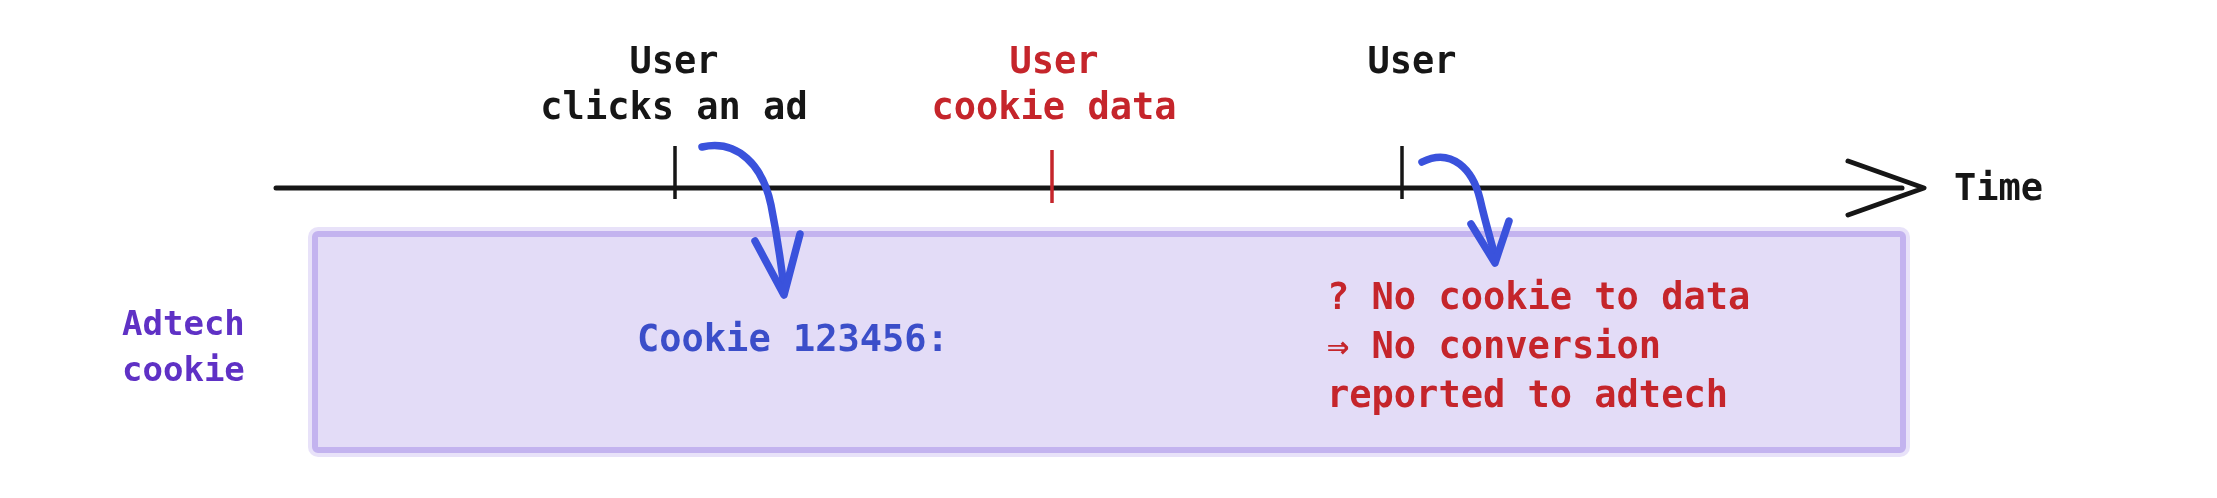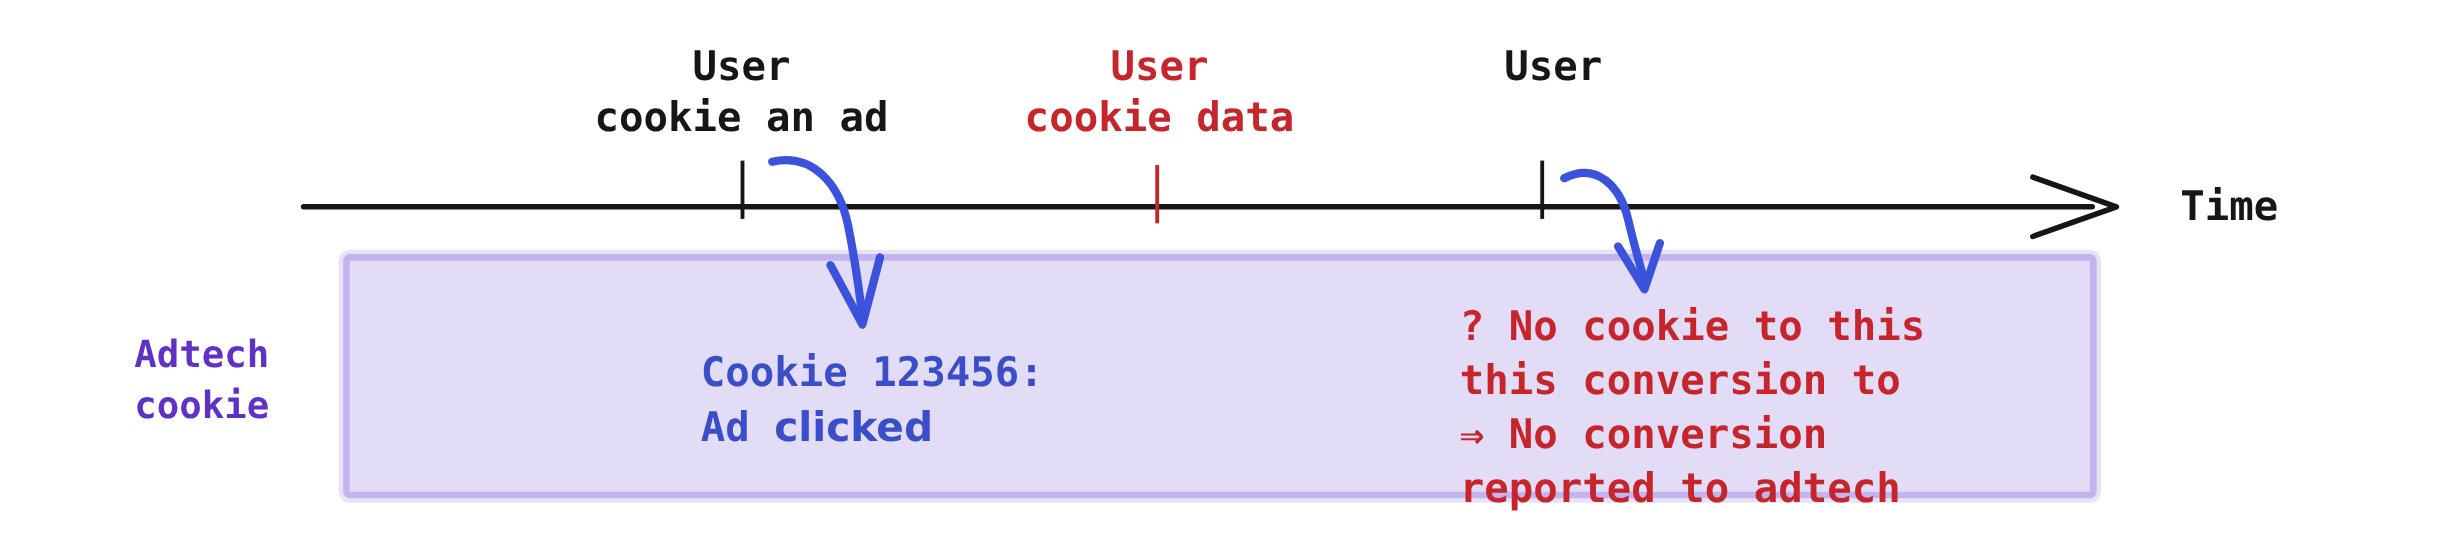--- a/index.html
+++ b/index.html
@@ -18,21 +18,21 @@
     transform:translateX(-50%);
     text-align:center;white-space:nowrap;
     font-size:37px;line-height:46px;color:#161616;
   }
   .evt.red{color:#c5252b;}
   #evt-clicks{left:674px;}
   #evt-clears{left:1054px;}
   #evt-converts{left:1412px;}
   .time-label{
     position:absolute;left:1954px;top:165px;z-index:3;
-    font-size:37px;line-height:46px;color:#161616;white-space:nowrap;margin-left:28px;
+    font-size:37px;line-height:46px;color:#161616;white-space:nowrap;
   }
   
   .server-box{
     position:absolute;left:312px;top:231px;z-index:1;
     width:1594px;height:222px;box-sizing:border-box;
     background:#e3dcf7;
     border:6px solid #c3b3ef;
     border-radius:6px;
     box-shadow:0 0 0 4px rgba(195,179,240,.38);
   }
@@ -72,42 +72,40 @@
     </g>
 
     <g fill="none" stroke="#3a52dc" stroke-width="7.5" stroke-linecap="round" stroke-linejoin="round">
       <path d="M 1422 162 C 1452 147 1473 170 1480 199 C 1485 221 1491 241 1495 256"></path>
       <path d="M 1471 224 L 1495 263 L 1509 221"></path>
     </g>
   </svg>
 
   <div class="evt" id="evt-clicks">
     <div>User</div>
-    <div>cookie an ad</div>
+    <div>clicks an ad</div>
   </div>
   <div class="evt red" id="evt-clears">
     <div>User</div>
     <div>cookie data</div>
   </div>
   <div class="evt" id="evt-converts">
     <div>User</div>
   </div>
 
   <div class="time-label">Time</div>
 
   <div class="server-label">
     <div>Adtech</div>
     <div>cookie</div>
   </div>
 
   <div class="cookie-note">
     <div>Cookie 123456:</div>
-    <div><span>Ad </span><span class="alt">clicked</span></div>
   </div>
 
   <div class="fail-note">
-    <div>? No cookie to this</div>
-    <div>this conversion to</div>
+    <div>? No cookie to data</div>
     <div>⇒ No conversion</div>
     <div>reported to adtech</div>
   </div>
 
 </div>
 
 </body></html>

